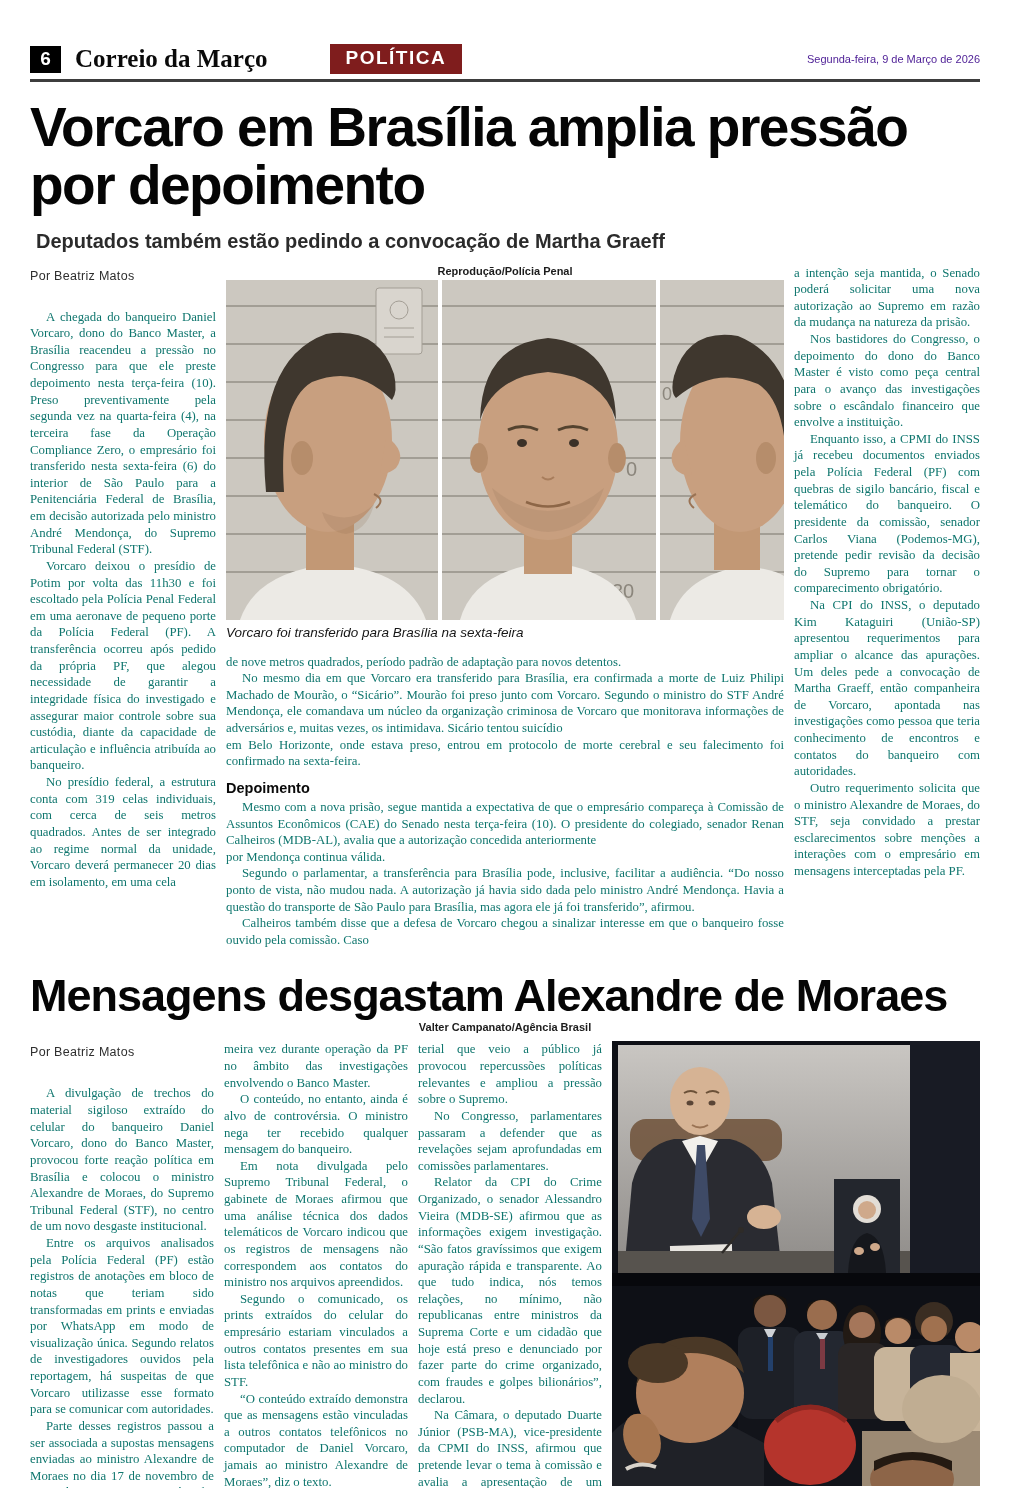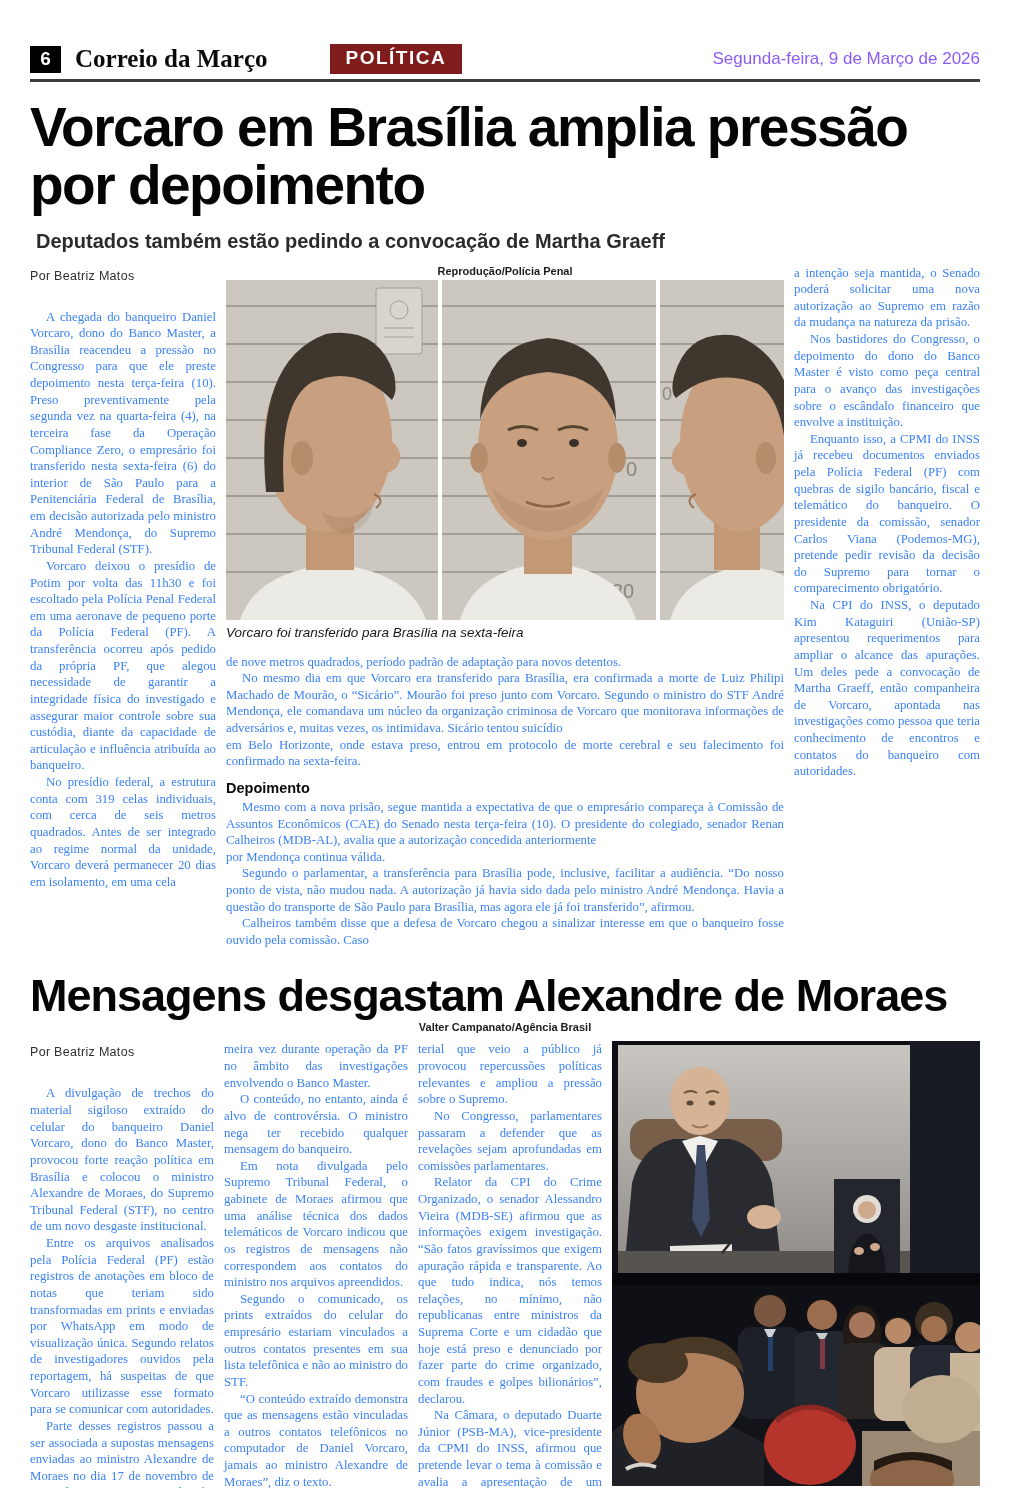--- a/index.html
+++ b/index.html
@@ -16,39 +16,39 @@
     font-size:19px; display:flex; align-items:center; justify-content:center;
   }
   .masthead {
     font-family:"Liberation Serif", serif; font-weight:bold; font-size:25px;
     margin-left:14px; color:#0a0a0a; white-space:nowrap;
   }
   .section-tag {
     background:#7f1d1d; color:#fff; font-weight:bold; font-size:19px;
     letter-spacing:1.5px; padding:3px 16px 5px; margin-left:62px;
   }
-  .edition-date { margin-left:auto; font-size:17px; color:#8b5cf6; }
+  .edition-date { margin-left:auto; font-size:11px; color:#4c1d95; }
   .header-rule { border-bottom:3px solid #3d3d3d; margin-top:5px; }
   
   .headline1 {
     font-size:55px; font-weight:bold; letter-spacing:-1.5px; line-height:1.06;
     margin-top:16px; color:#050505; width:900px;
   }
   .subhead { font-size:20px; color:#2b2b2b; margin-top:15px; font-weight:bold;margin-left:6px; }
   .headline2 {
     font-size:45px; font-weight:bold; letter-spacing:-1px; line-height:1.02;
     margin-top:24px; color:#050505; white-space:nowrap;
   }
   
   .a1-grid { display:grid; grid-template-columns:186px 558px 186px; column-gap:10px; margin-top:12px; }
   .a2-grid { display:grid; grid-template-columns:184px 184px 184px 368px; column-gap:10px; margin-top:8px; }
   .byline { font-size:12.5px; color:#2e2e2e; letter-spacing:.3px; margin-bottom:26px; margin-top:4px; }
   .body-text p {
     font-family:"Liberation Serif", serif; font-size:12.8px; line-height:1.3;
-    text-align:justify; text-indent:16px; color:#3b82f6;
+    text-align:justify; text-indent:16px; color:#0f766e;
   }
   .body-text p.cont { text-indent:0; }
   .crosshead { font-size:14.5px; font-weight:bold; margin:10px 0 3px; color:#0a0a0a; }
   .credit { font-size:11px; font-weight:bold; color:#1c1c1c; text-align:center; margin-bottom:3px; }
   .caption { font-size:13.5px; font-style:italic; color:#161616; margin-top:5px; }
   .photo-frame { line-height:0; }
   .mid-cols { display:grid; grid-template-columns:repeat(1,1fr); column-gap:10px; margin-top:14px; }
   .photo-col .caption { line-height:1.2; }
 </style>
 </head>
@@ -158,20 +158,21 @@
           <p>Calheiros também disse que a defesa de Vorcaro chegou a sinalizar interesse em que o banqueiro fosse ouvido pela comissão. Caso</p>
         </div>
       </div>
     </div>
 
     <div class="body-text">
       <p class="cont">a intenção seja mantida, o Senado poderá solicitar uma nova autorização ao Supremo em razão da mudança na natureza da prisão.</p>
       <p>Nos bastidores do Congresso, o depoimento do dono do Banco Master é visto como peça central para o avanço das investigações sobre o escândalo financeiro que envolve a instituição.</p>
       <p>Enquanto isso, a CPMI do INSS já recebeu documentos enviados pela Polícia Federal (PF) com quebras de sigilo bancário, fiscal e telemático do banqueiro. O presidente da comissão, senador Carlos Viana (Podemos-MG), pretende pedir revisão da decisão do Supremo para tornar o comparecimento obrigatório.</p>
       <p>Na CPI do INSS, o deputado Kim Kataguiri (União-SP) apresentou requerimentos para ampliar o alcance das apurações. Um deles pede a convocação de Martha Graeff, então companheira de Vorcaro, apontada nas investigações como pessoa que teria conhecimento de encontros e contatos do banqueiro com autoridades.</p>
+      <p>Outro requerimento solicita que o ministro Alexandre de Moraes, do STF, seja convidado a prestar esclarecimentos sobre menções a interações com o empresário em mensagens interceptadas pela PF.</p>
     </div>
   </div>
 
   <h2 class="headline2">Mensagens desgastam Alexandre de Moraes</h2>
   <div class="credit" style="margin-top:3px">Valter Campanato/Agência Brasil</div>
 
   <div class="a2-grid">
 
     <div class="body-text">
       <div class="byline">Por Beatriz Matos</div>

